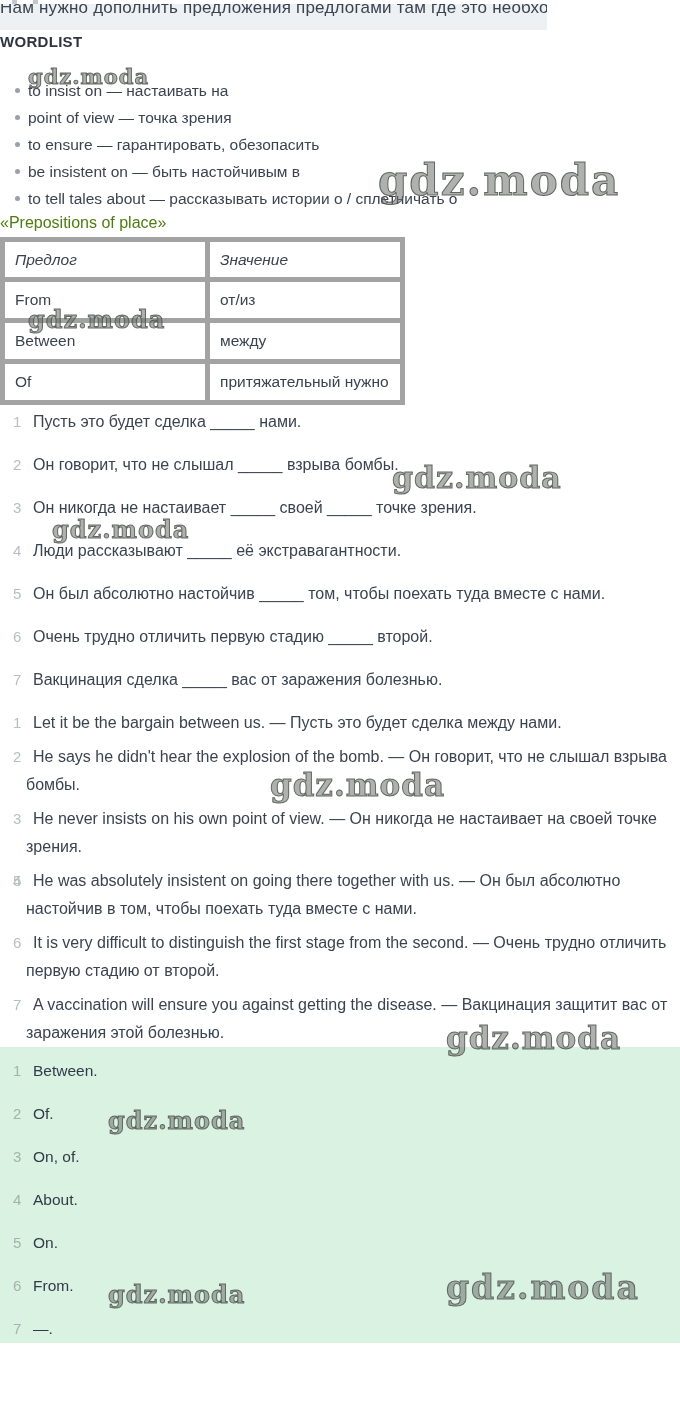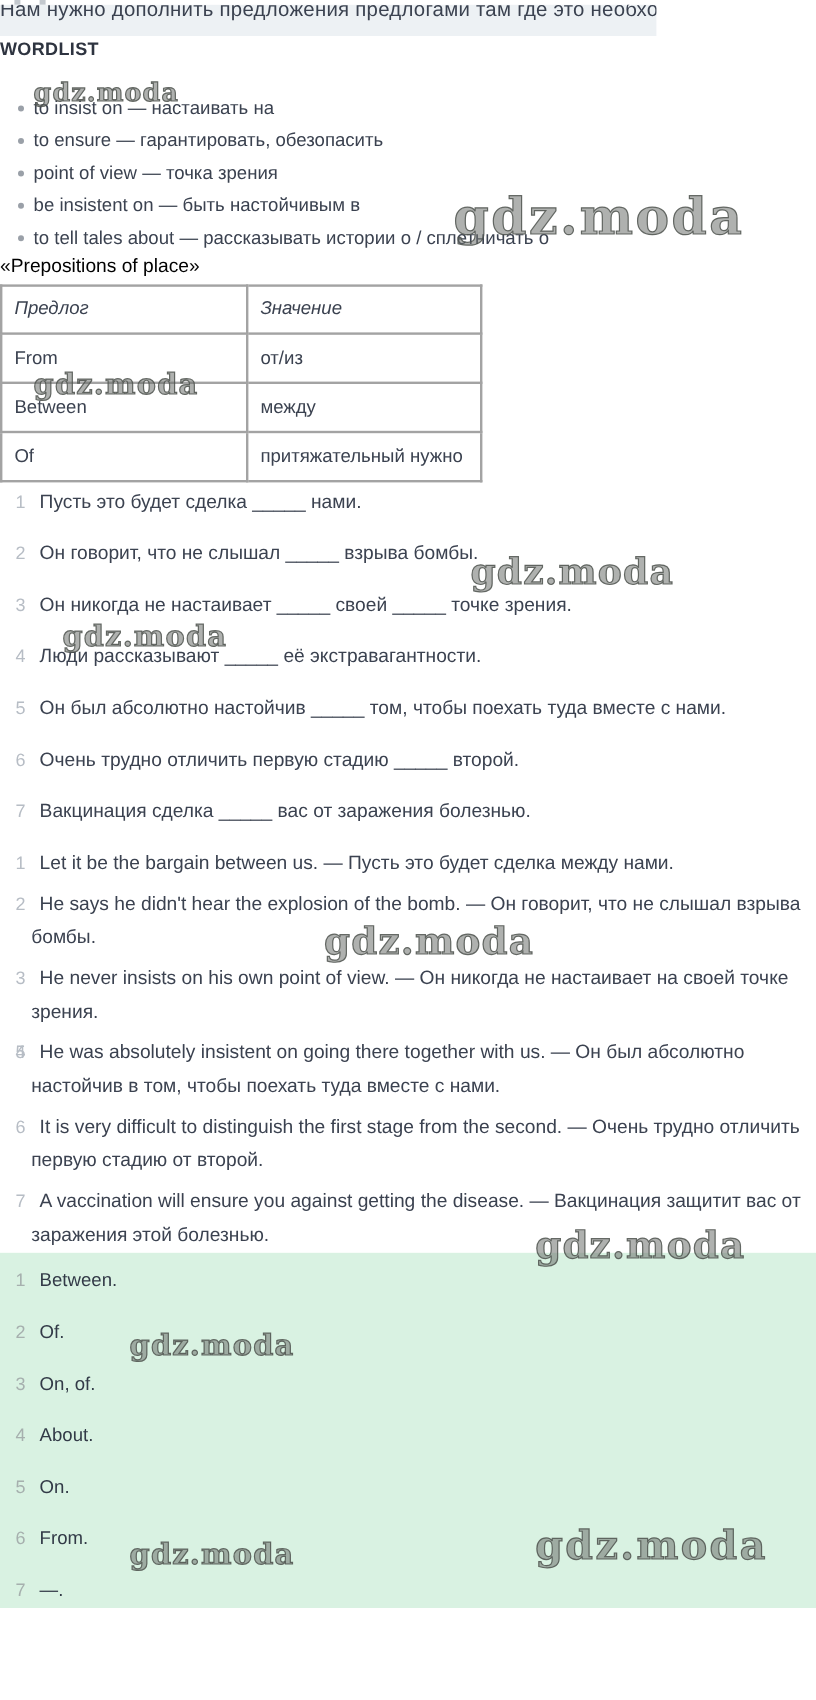--- a/index.html
+++ b/index.html
@@ -29,27 +29,27 @@
   }
   ul.wordlist { list-style:none; margin-top:26px; }
   ul.wordlist li {
     position:relative; line-height:27px; height:27px; padding-left:28px;
     font-size:15.5px; color:#3b4250;
   }
   ul.wordlist li .dot {
     position:absolute; left:15px; top:11px; width:5px; height:5px;
     border-radius:50%; background:#9aa0a8;
   }
-  .section-title { font-size:16px; height:20px; line-height:20px; margin-top:1px; color:#000000; }
+  .section-title { font-size:16px; height:20px; line-height:20px; margin-top:1px; color:#4d7c0f; }
 
   table.prep-table {
     border-collapse:collapse; margin-top:4px; width:400px; table-layout:fixed;
   }
   table.prep-table th, table.prep-table td {
-    border:2px solid #a3a3a3; text-align:left; font-weight:normal;
+    border:5px solid #a3a3a3; text-align:left; font-weight:normal;
     font-size:15.5px; color:#3b4250; padding:0 0 0 10px; height:41px;
     vertical-align:middle;
   }
   table.prep-table th { font-style:italic; height:40px; }
   table.prep-table col.c1 { width:205px; }
   table.prep-table col.c2 { width:195px; }
 
   ol.num-list { list-style:none; margin-top:3px; }
   ol.num-list li {
     position:relative; padding-left:33px; font-size:16px; line-height:28px;
@@ -108,22 +108,22 @@
 
   <div class="top-clip">
     <span>Нам нужно дополнить предложения предлогами там где это необходимо</span>
   </div>
 
   <div class="flow">
     <div class="wordlist-title">WORDLIST</div>
 
     <ul class="wordlist">
       <li><span class="dot"></span><span>to insist on — настаивать на</span></li>
+      <li><span class="dot"></span><span>point of view — точка зрения</span></li>
       <li><span class="dot"></span><span>to ensure — гарантировать, обезопасить</span></li>
-      <li><span class="dot"></span><span>point of view — точка зрения</span></li>
       <li><span class="dot"></span><span>be insistent on — быть настойчивым в</span></li>
       <li><span class="dot"></span><span>to tell tales about — рассказывать истории о / сплетничать о</span></li>
     </ul>
 
     <div class="section-title">«Prepositions of place»</div>
 
     <table class="prep-table">
       <colgroup>
           <col class="c1">
           <col class="c2">

